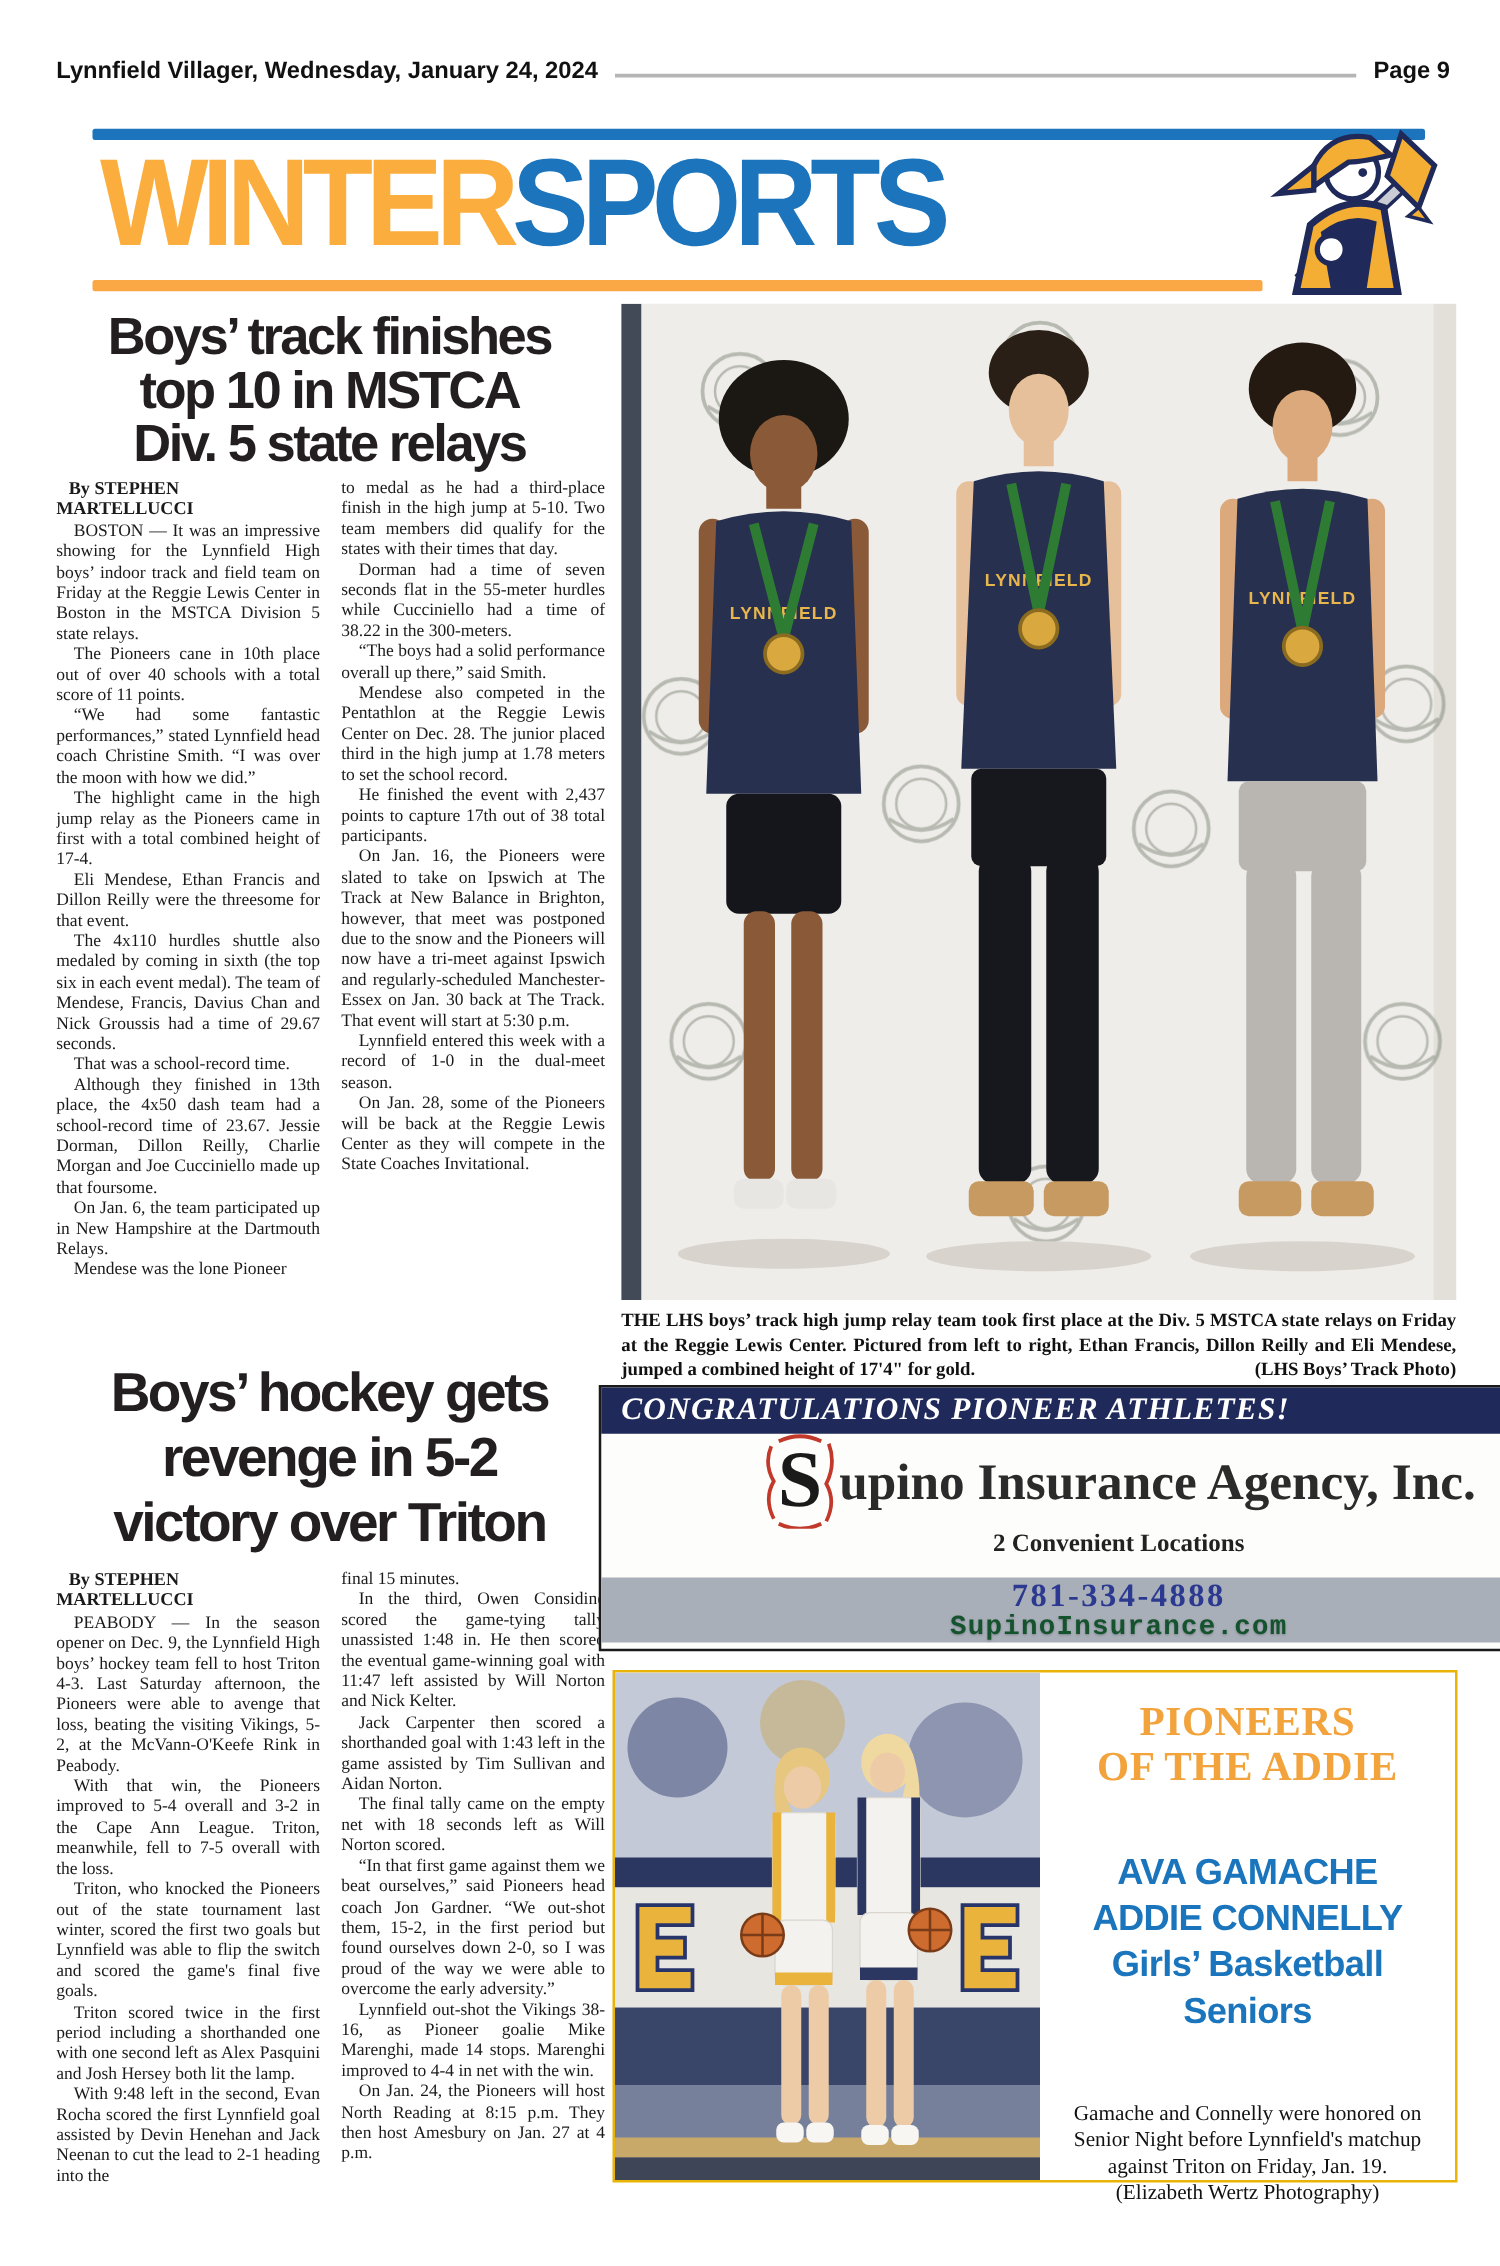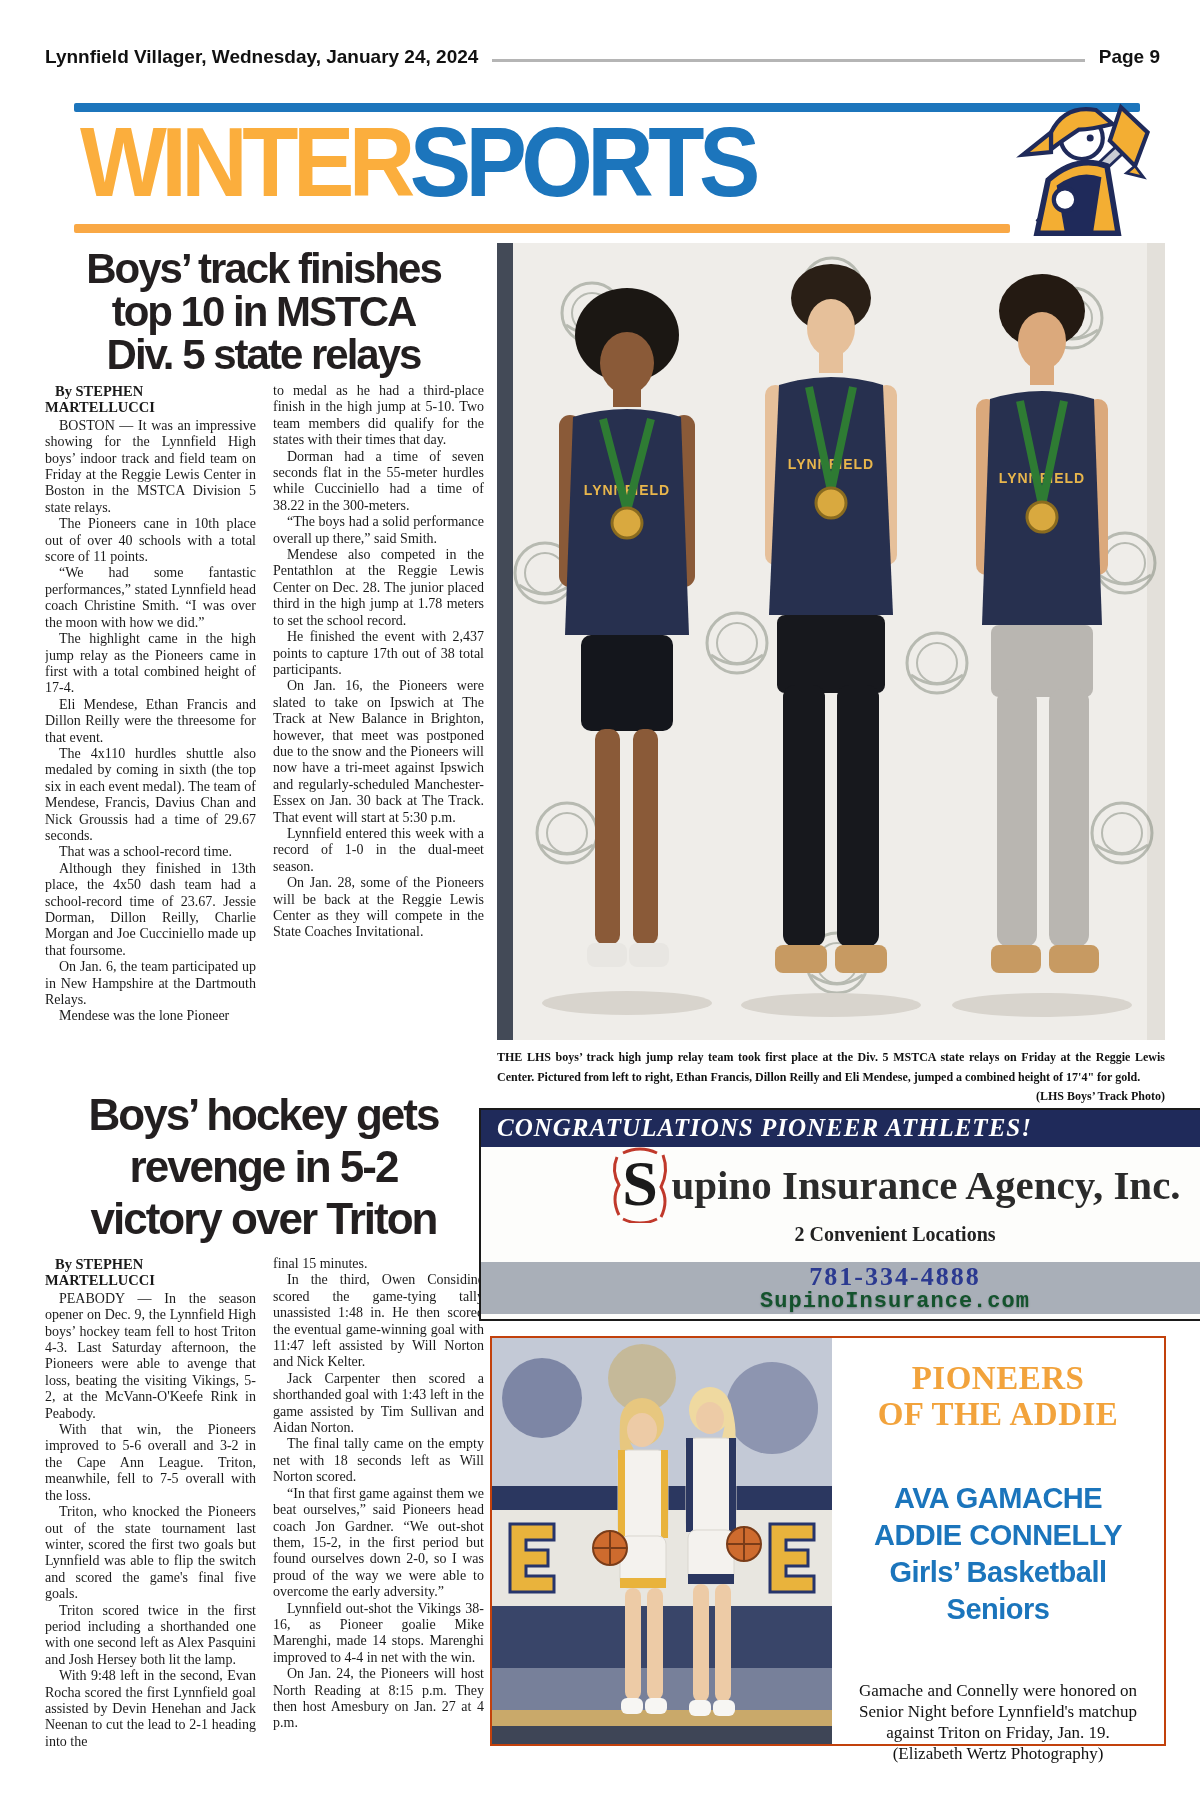--- a/index.html
+++ b/index.html
@@ -39,21 +39,21 @@
   .article p.byline{font-weight:bold;text-indent:10px;font-size:14.5px;margin-bottom:2px;text-align:left;}
   .art-track{top:383px;height:700px;}
   .art-hockey{top:1256px;height:557px;}
 
   
   .photo-track{position:absolute;top:243px;left:497px;width:668px;height:797px;background:#efede9;}
   .photo-track svg{display:block;}
 
   
   .caption{position:absolute;top:1048px;left:497px;width:668px;font-weight:bold;
-           font-size:12px;line-height:19.5px;text-align:justify;color:#111;}
+           font-size:15px;line-height:19.5px;text-align:justify;color:#111;}
   .caption .credit{float:right;}
 
   
   .ad{position:absolute;top:1108px;left:479px;width:832px;height:213px;border:2px solid #1a1a1a;
       box-sizing:border-box;background:#fdfdfb;}
   .ad-banner{position:relative;height:37px;background:#1f2a5a;color:#fff;
              font-family:"Liberation Serif",serif;font-style:italic;font-weight:bold;
              font-size:25px;line-height:36px;padding-left:16px;letter-spacing:1px;}
   .ad-logo{position:absolute;top:3px;right:8px;width:76px;height:86px;z-index:3;}
   .ad-name{ text-align:center;margin-top:0px;white-space:nowrap;}
@@ -63,21 +63,21 @@
   .ad-sub{text-align:center;font-size:20px;font-weight:bold;color:#222;margin-top:-4px;}
   .ad-locs{display:flex;justify-content:space-between;padding:2px 20px 0 20px;
            font-style:italic;font-weight:bold;font-size:18px;color:#111;margin-top:42px;}
   .ad-gray{position:absolute;left:0;right:0;bottom:5px;height:52px;background:#a9afb8;text-align:center;}
   .ad-phone{font-family:"Liberation Serif",serif;font-weight:bold;font-size:26px;color:#2b3990;
             letter-spacing:2px;line-height:30px;}
   .ad-web{font-family:Liberation Mono, monospace;font-weight:bold;font-size:22px;color:#14532d;
           letter-spacing:1px;line-height:20px;text-shadow:0 1px 2px #7c828c;}
 
   
-  .pioneers{position:absolute;top:1336px;left:490px;width:676px;height:410px;border:2px solid #c2410c;
+  .pioneers{position:absolute;top:1336px;left:490px;width:676px;height:410px;border:2px solid #eab308;
             box-sizing:border-box;display:flex;background:#fff;}
   .pw-photo{width:340px;height:100%;flex:none;}
   .pw-text{flex:1;text-align:center;padding-top:22px;}
   .pw-title{font-family:"Liberation Serif",serif;font-weight:bold;font-size:33px;line-height:36px;
             color:#f2a33c;letter-spacing:.5px;}
   .pw-names{margin-top:48px;font-family:"Liberation Sans",sans-serif;font-weight:bold;
             font-size:29px;line-height:37px;color:#1b75bc;letter-spacing:-.5px;}
   .pw-caption{margin:52px auto 0 auto;width:300px;font-size:17px;line-height:21px;color:#111;}
 </style>
 </head>
@@ -266,21 +266,21 @@
   <div class="headline h-hockey">
     <div>Boys’ hockey gets</div>
     <div>revenge in 5-2</div>
     <div>victory over Triton</div>
   </div>
 
   <div class="article art-hockey">
     <div class="col c1">
       <p class="byline">By STEPHEN MARTELLUCCI</p>
       <p>PEABODY — In the season opener on Dec. 9, the Lynnfield High boys’ hockey team fell to host Triton 4-3. Last Saturday afternoon, the Pioneers were able to avenge that loss, beating the visiting Vikings, 5-2, at the McVann-O'Keefe Rink in Peabody.</p>
-      <p>With that win, the Pioneers improved to 5-6 overall and 3-2 in the Cape Ann League. Triton, meanwhile, fell to 7-5 overall with the loss.</p>
+      <p>With that win, the Pioneers improved to 5-4 overall and 3-2 in the Cape Ann League. Triton, meanwhile, fell to 7-5 overall with the loss.</p>
       <p>Triton, who knocked the Pioneers out of the state tournament last winter, scored the first two goals but Lynnfield was able to flip the switch and scored the game's final five goals.</p>
       <p>Triton scored twice in the first period including a shorthanded one with one second left as Alex Pasquini and Josh Hersey both lit the lamp.</p>
       <p>With 9:48 left in the second, Evan Rocha scored the first Lynnfield goal assisted by Devin Henehan and Jack Neenan to cut the lead to 2-1 heading into the</p>
     </div>
     <div class="col c2">
       <p class="noindent">final 15 minutes.</p>
       <p>In the third, Owen Considine scored the game-tying tally unassisted 1:48 in. He then scored the eventual game-winning goal with 11:47 left assisted by Will Norton and Nick Kelter.</p>
       <p>Jack Carpenter then scored a shorthanded goal with 1:43 left in the game assisted by Tim Sullivan and Aidan Norton.</p>
       <p>The final tally came on the empty net with 18 seconds left as Will Norton scored.</p>
       <p>“In that first game against them we beat ourselves,” said Pioneers head coach Jon Gardner. “We out-shot them, 15-2, in the first period but found ourselves down 2-0, so I was proud of the way we were able to overcome the early adversity.”</p>

